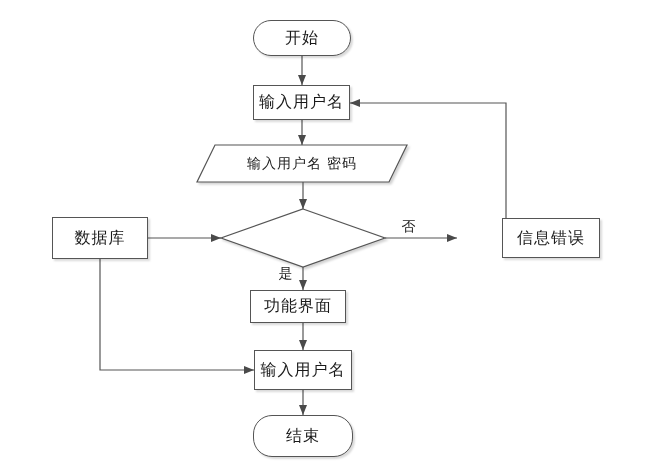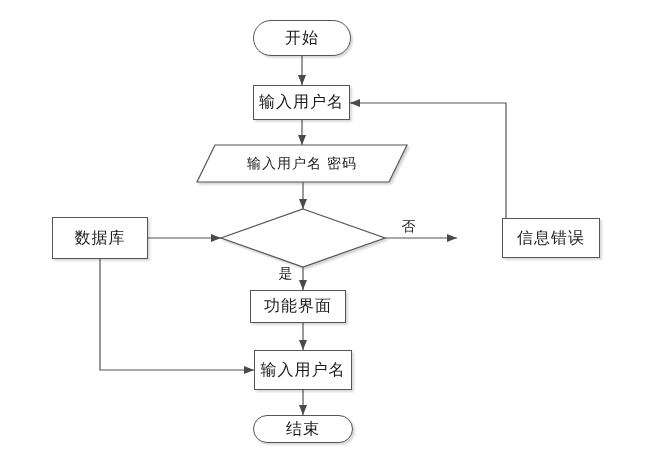--- a/index.html
+++ b/index.html
@@ -55,21 +55,21 @@
     white-space: nowrap;
     background: transparent;
   }
   
   .n-start    { left: 253px; top: 20px;  width: 98px;  height: 36px; }
   .n-login    { left: 253px; top: 85px;  width: 97px;  height: 35px; }
   .n-database { left: 52px;  top: 217px; width: 96px;  height: 42px; }
   .n-error    { left: 457px; top: 218px; width: 98px;  height: 40px; margin-left: 45px; }
   .n-function { left: 250px; top: 290px; width: 96px;  height: 33px; }
   .n-process  { left: 254px; top: 350px; width: 98px;  height: 40px; }
-  .n-end      { left: 253px; top: 415px; width: 100px; height: 28px; }
+  .n-end      { left: 253px; top: 415px; width: 100px; height: 42px; }
   
   .l-input    { left: 197px; top: 145px; width: 210px; height: 37px; }
   .l-decision { left: 221px; top: 209px; width: 164px; height: 58px; }
   .l-no       { left: 398px; top: 218px; width: 22px;  height: 18px; }
   .l-yes      { left: 275px; top: 265px; width: 22px;  height: 18px; }
 </style>
 </head>
 <body>
 
 <div class="canvas">

